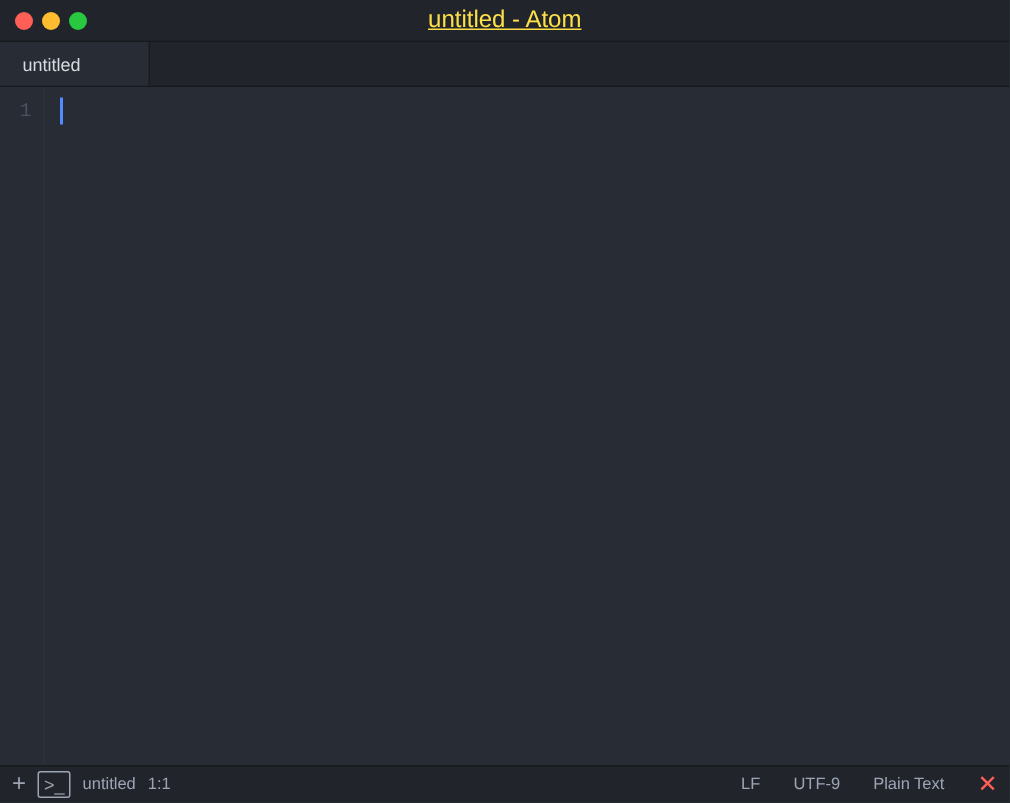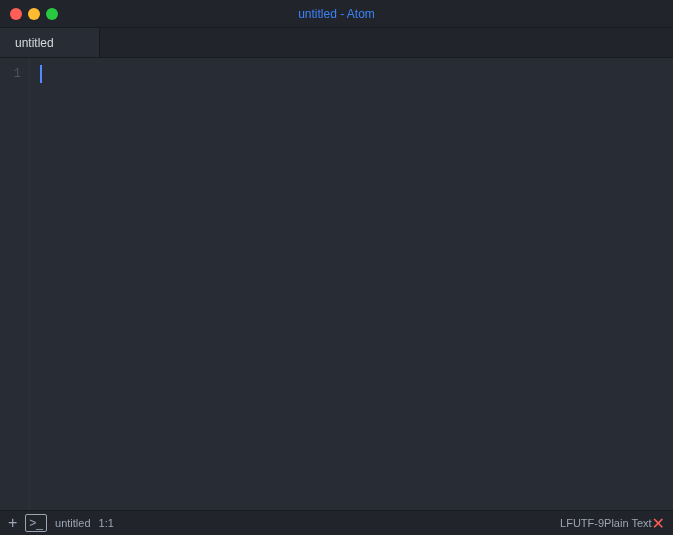--- a/index.html
+++ b/index.html
@@ -50,23 +50,24 @@
 
     .traffic-light.minimize {
       background: #febc2e;
     }
 
     .traffic-light.maximize {
       background: #28c840;
     }
 
     .title-bar-title {
-      color: #3b82f6;
-      font-size: 12px;
+      color: #fde047;
+      font-size: 16px;
       font-weight: 400;
+      text-decoration: underline;
     }
 
     
     .tab-bar {
       background: #21252b;
       height: 30px;
       display: flex;
       align-items: stretch;
       flex-shrink: 0;
       border-bottom: 1px solid #181a1f;
@@ -151,21 +152,21 @@
       display: flex;
       align-items: center;
       gap: 8px;
       color: #9da5b4;
       font-size: 11px;
     }
 
     .status-right {
       display: flex;
       align-items: center;
-      gap: 0;
+      gap: 22px;
       color: #9da5b4;
       font-size: 11px;
     }
 
     .status-icon {
       display: flex;
       align-items: center;
       justify-content: center;
       cursor: pointer;
     }

